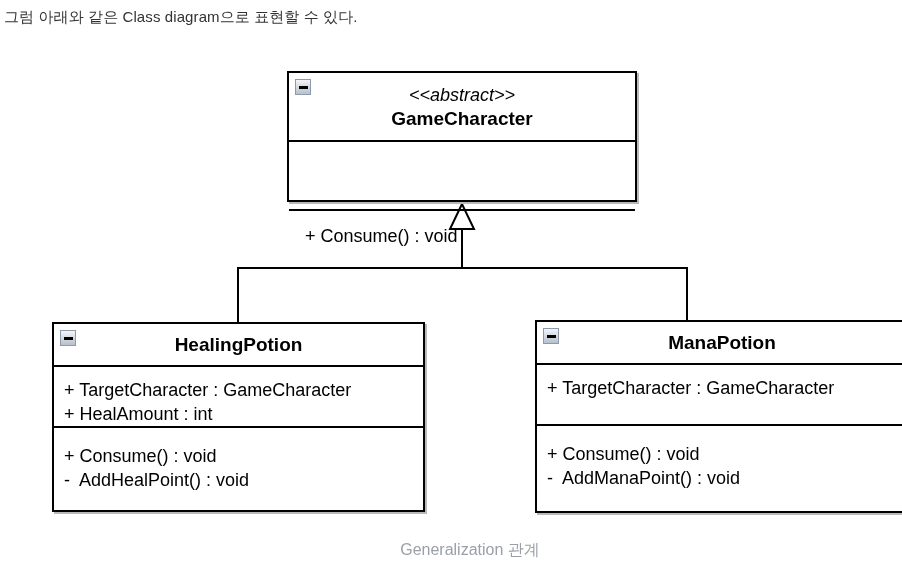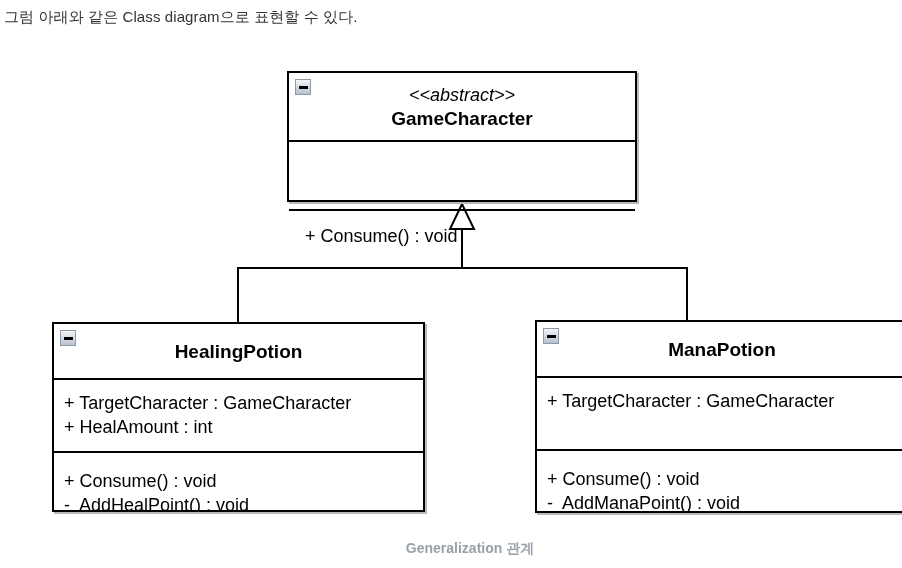--- a/index.html
+++ b/index.html
@@ -43,21 +43,21 @@
     position: relative;
     text-align: center;
     flex: 0 0 auto;
   }
   .uml-header.double-line {
     height: 69px;
     border-bottom: 2px solid #000000;
     padding-top: 11px;
   }
   .uml-header.single-line {
-    height: 56px;
+    height: 43px;
     border-bottom: 2px solid #000000;
     display: flex;
     align-items: center;
     justify-content: center;
   }
   .sep-gap { height: 3px; background: #ffffff; flex: 0 0 auto; }
   .collapse-btn {
     position: absolute;
     left: 6px;
     top: 6px;
@@ -91,31 +91,30 @@
   .member {
     font-size: 18px;
     line-height: 24px;
     white-space: pre;
   }
   .abstract-methods {
     border-top: 2px solid #000000;
     padding: 13px 8px 0 16px;
     flex: 1 1 auto;
   }
-  .attrs-section { height: 73px; }
+  .attrs-section { height: 61px; }
   .methods-section { padding-top: 16px; }
   .caption {
     position: absolute;
     top: 540px;
     left: 470px;
     transform: translateX(-50%);
-    font-size: 14px;
+    font-size: 16px;
     color: #9aa0a8;
     white-space: nowrap;
-    font-weight: bold;
   }
 </style>
 </head>
 <body>
 
 <div id="stage">
 
   <div class="intro-text">그럼 아래와 같은 Class diagram으로 표현할 수 있다.</div>
 
   <svg id="connector-svg" viewBox="0 0 902 568" xmlns="http://www.w3.org/2000/svg">

